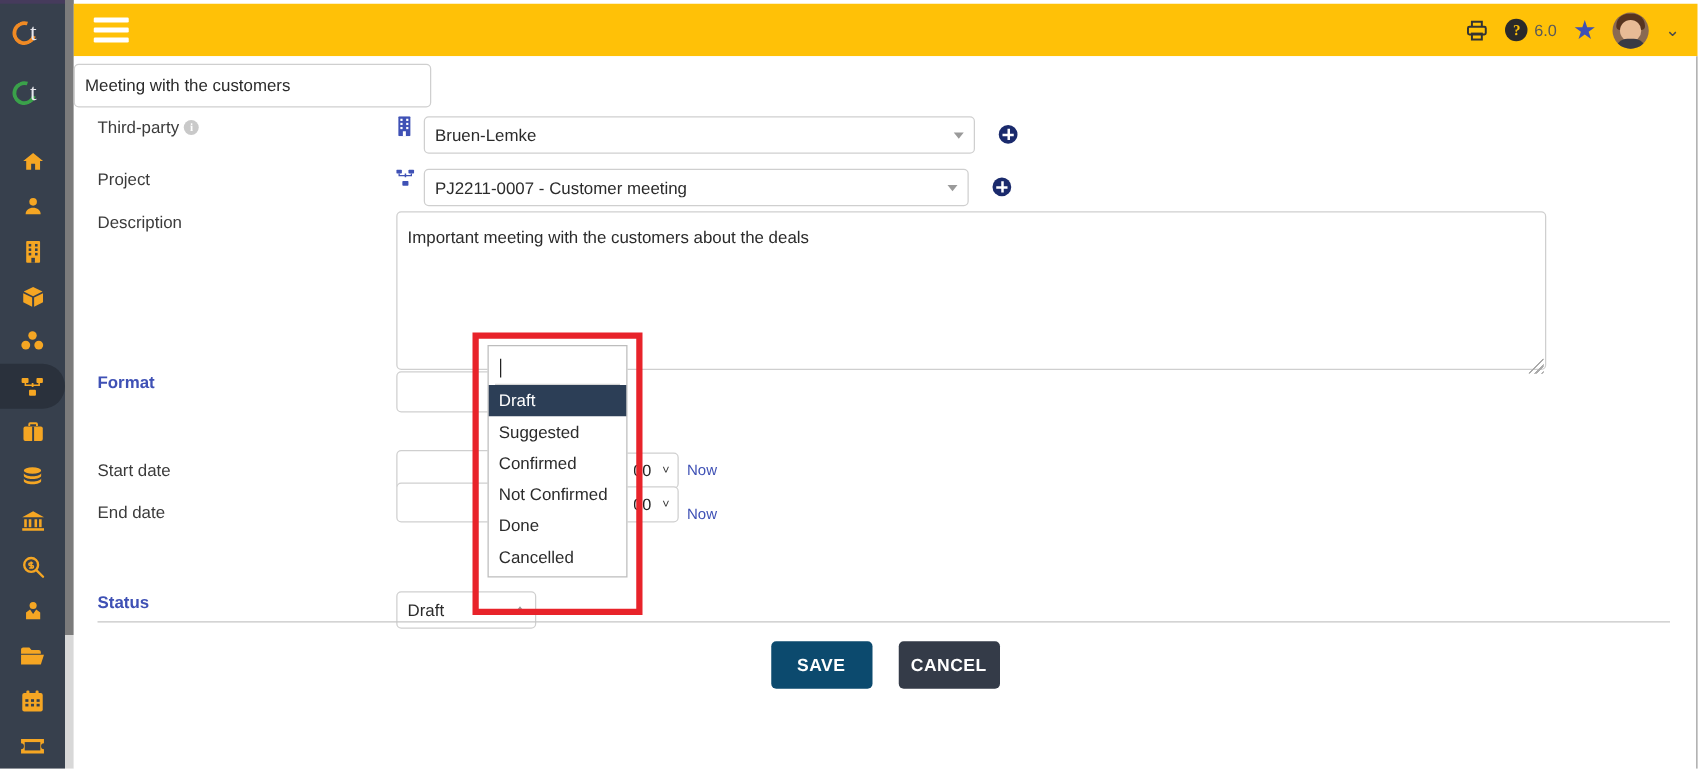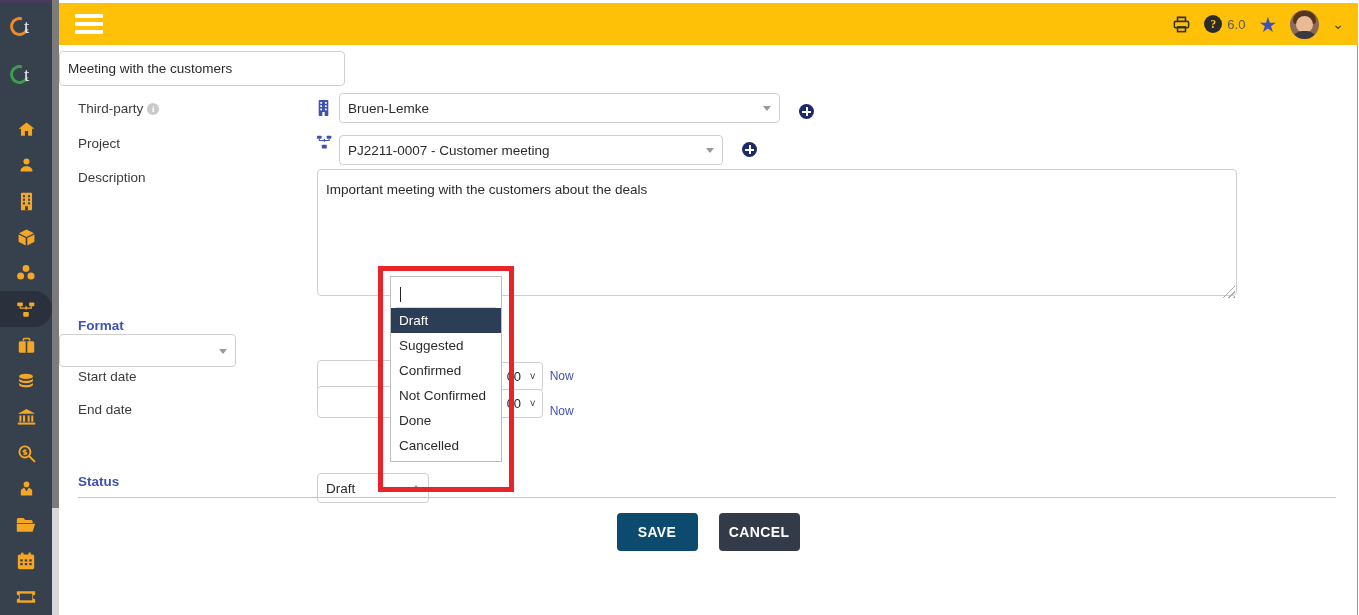--- a/index.html
+++ b/index.html
@@ -406,21 +406,21 @@
       <div class="chev-down">⌄</div>
     </div>
   </div>
 
   <div class="content">
 
     <div class="form-row" style="top:6px;">
       <input class="inp" style="width: 286px; height: 35px;" value="Meeting with the customers">
     </div>
 
-    <div class="form-row" style="top:48px;align-items:center;">
+    <div class="form-row" style="top:48px;">
       <div class="lbl">
         <span>Third-party</span><span class="info-i">i</span>
       </div>
       <div class="field-icon">
         <svg width="13" height="16" viewBox="0 0 16 20" fill="#3f51b5">
           <rect x="2" y="0" width="12" height="20" rx="1"></rect>
           <g fill="#fff">
             <rect x="4" y="2.5" width="2.2" height="2.2"></rect>
               <rect x="9.8" y="2.5" width="2.2" height="2.2"></rect>
             <rect x="4" y="6.6" width="2.2" height="2.2"></rect>
@@ -443,35 +443,35 @@
       <div class="field-icon">
         <svg width="15" height="15" viewBox="0 0 20 20" fill="#3f51b5">
           <rect x="0" y="1" width="6" height="4" rx="0.8"></rect>
           <rect x="13" y="1" width="6" height="4" rx="0.8"></rect>
           <rect x="6.5" y="13" width="6.5" height="5" rx="0.8"></rect>
           <path d="M9 5v4h1.6V5z"></path>
           <path d="M2.4 5v3h14.4V5h-1.4v1.7H3.8V5z"></path>
         </svg>
       </div>
       <div class="sel-wrap">
-        <input class="inp" style="width: 384px; height: 30px;" value="PJ2211-0007 - Customer meeting">
+        <input class="inp" style="width: 436px; height: 30px;" value="PJ2211-0007 - Customer meeting">
         <span class="sel-caret"></span>
       </div>
       <span class="plus-btn" style="margin:7px 0 0 19px;"></span>
     </div>
 
     <div class="form-row" style="top:124px;">
       <div class="lbl">Description</div>
       <div style="position:relative;">
         <textarea class="inp" style="width: 920px; height: 127px; padding: 10px 8px;">Important meeting with the customers about the deals</textarea>
         <div class="ta-grip"></div>
       </div>
     </div>
 
-    <div class="form-row" style="top:272px;flex-direction:column;">
+    <div class="form-row" style="top:252px;">
       <div class="lbl req">Format</div>
       <div class="sel-wrap">
         <input class="inp" style="width: 177px; height: 33px;" value="">
         <span class="sel-caret"></span>
       </div>
     </div>
 
     <div class="form-row" style="top:315px;align-items:center;">
       <div class="lbl">Start date</div>
       <div style="width:118px;height:32px;border:1px solid #cfcfcf;border-radius:4px;background:#fff;"></div>

